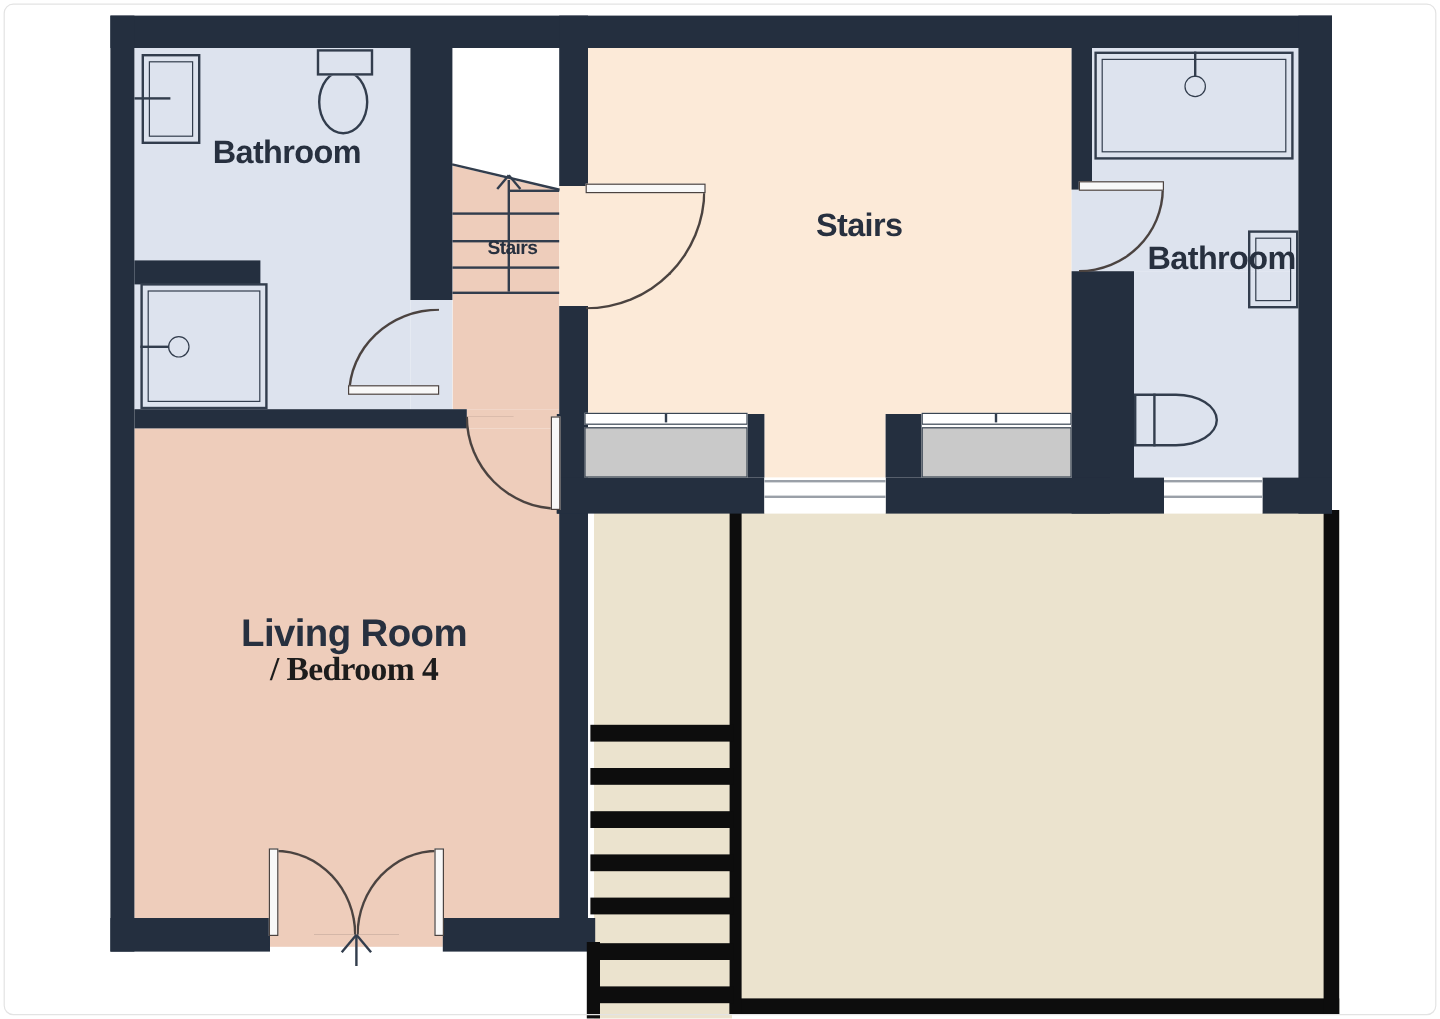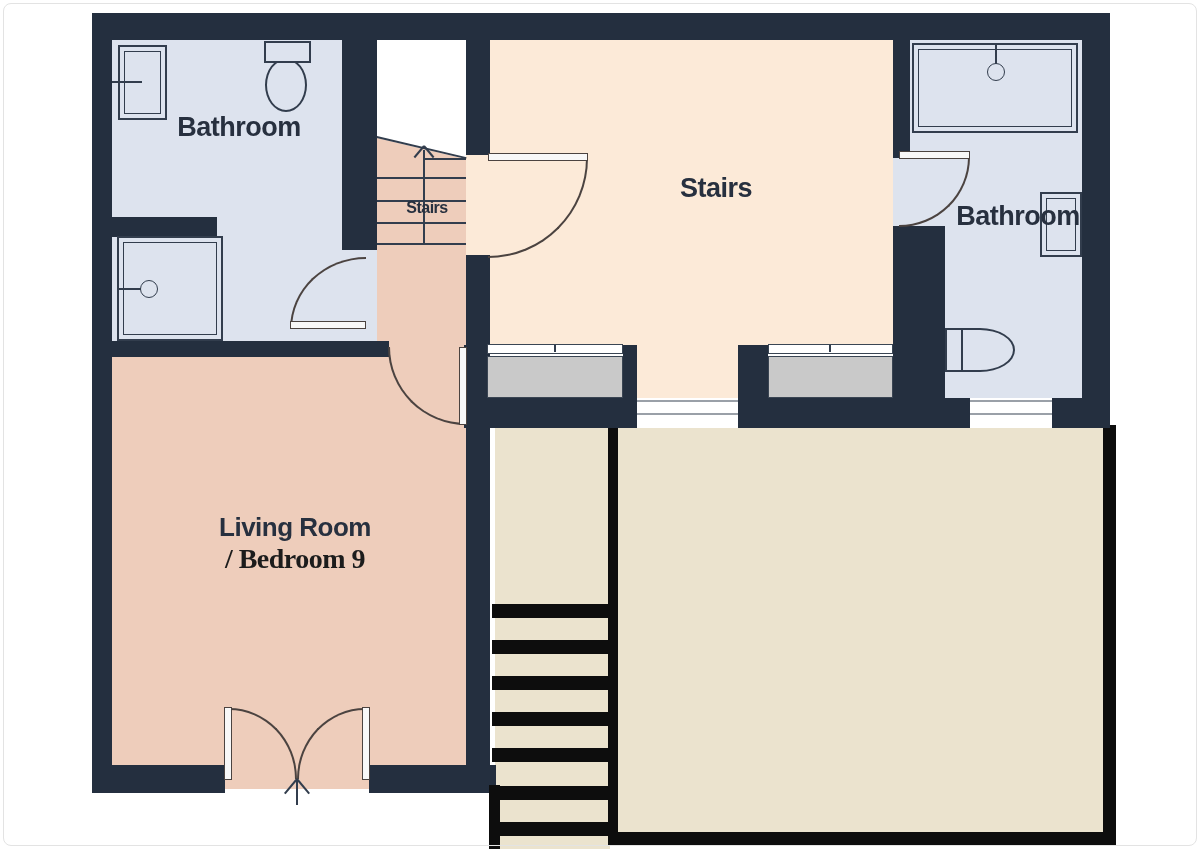--- a/index.html
+++ b/index.html
@@ -148,16 +148,16 @@
 
   <div class="fline" style="left:296px;top:779px;width:2px;height:26px;z-index:5;"></div>
   <div class="fline" style="left:296px;top:779px;width:2px;height:19px;z-index:5;transform-origin:top center;transform:rotate(40deg);"></div>
   <div class="fline" style="left:296px;top:779px;width:2px;height:19px;z-index:5;transform-origin:top center;transform:rotate(-40deg);"></div>
 
   <div class="label" style="left:239px;top:127px;font-size:27px;">Bathroom</div>
   <div class="label" style="left:427px;top:208px;font-size:16px;">Stairs</div>
   <div class="label" style="left:716px;top:188px;font-size:27px;">Stairs</div>
   <div class="label" style="left:1018px;top:216px;font-size:27px;">Bathroom</div>
   <div class="label" style="left:295px;top:543px;text-align:center;line-height:31px;">
-    <div style="font-size:26px;">Living Room</div>
-    <div class="serif" style="font-size:28px;">/ Bedroom 9</div>
+    <div style="font-size:32px;">Living Room</div>
+    <div class="serif" style="font-size:28px;">/ Bedroom 4</div>
   </div>
 </div>
 
 </body></html>

